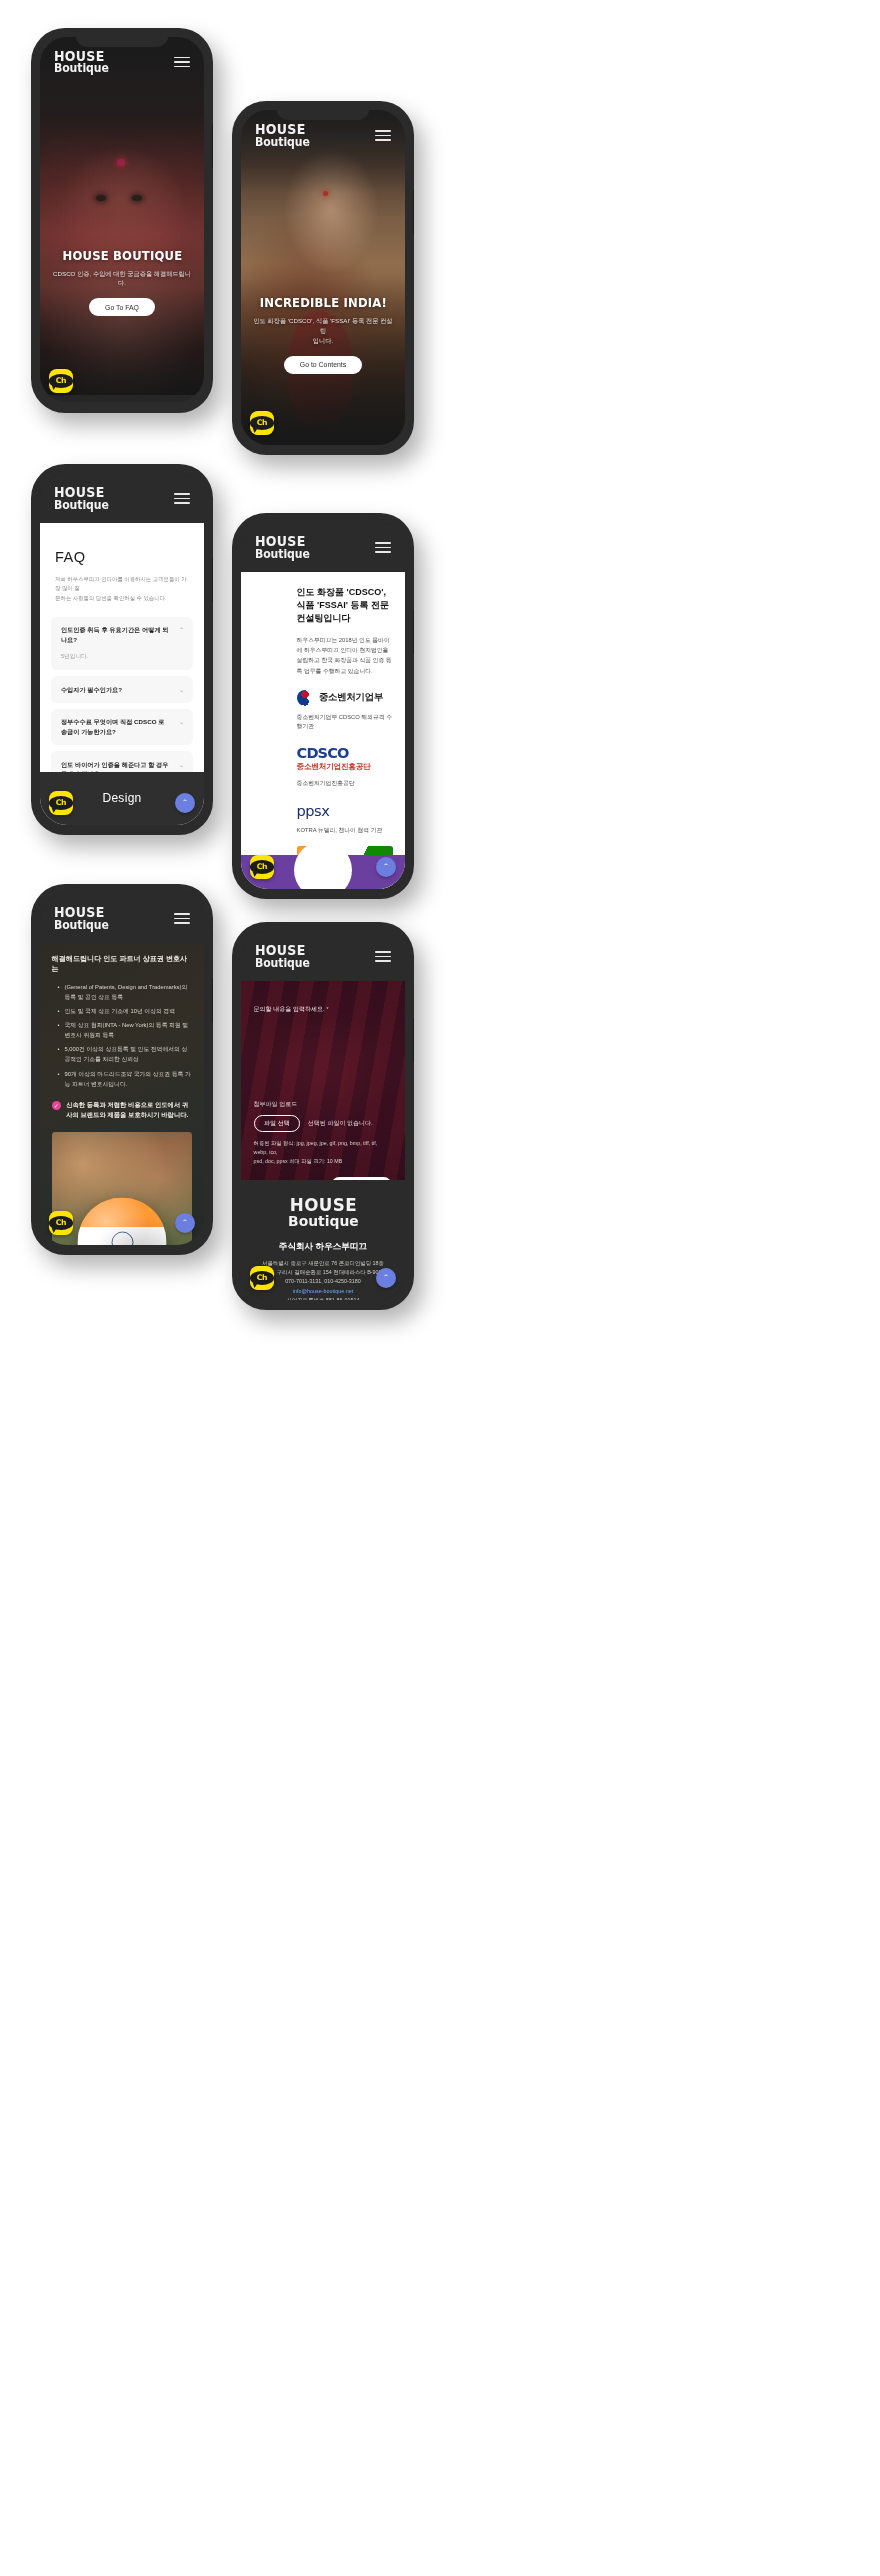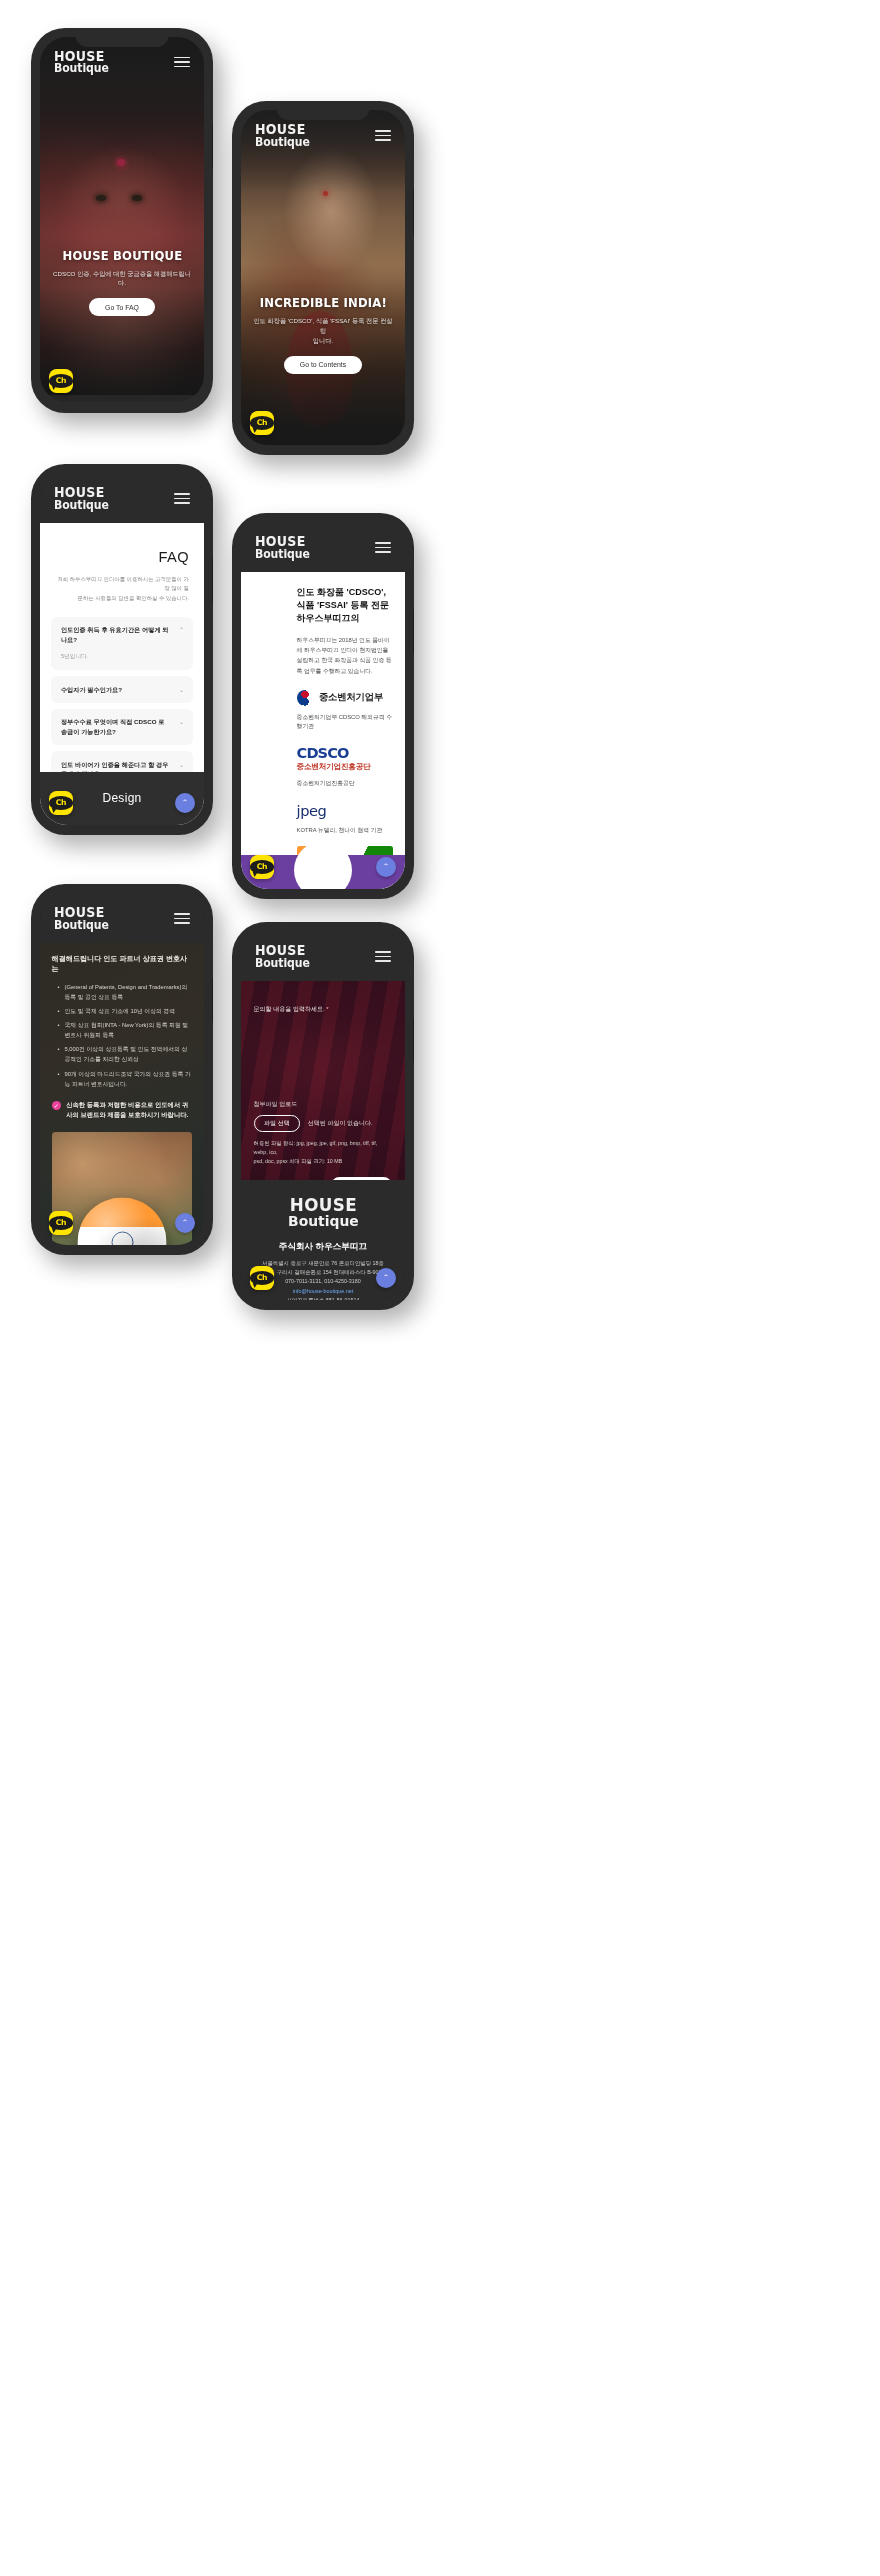--- a/index.html
+++ b/index.html
@@ -101,21 +101,21 @@
   }
   .scrolltop {
     position: absolute; width: 20px; height: 20px; border-radius: 50%;
     background: #6b7fe0; z-index: 35; cursor: pointer;
     display: flex; align-items: center; justify-content: center;
     color: #fff; font-size: 7.7px; box-shadow: 0 1.7px 3.4px rgba(0,0,0,0.25);
   }
 
   
   .faq-wrap { position: absolute; top: 50px; left: 0; right: 0; bottom: 0; background: #fff; }
-  .faq-head { padding: 26px 15.5px 13.7px; text-align: right; }
+  .faq-head { padding: 26px 15.5px 13.7px; text-align: left; }
   .faq-h1 { font-size: 14.6px; color: #1c1c1c; font-weight: 400; letter-spacing: 0.4px; }
   .faq-desc { margin-top: 9.4px; font-size: 5.4px; color: #8c8c8c; line-height: 1.75; }
   .faq-list { padding: 0 11px; }
   .faq-item {
     background: #f7f7f7; border-radius: 6px; margin-bottom: 6px;
     padding: 8.6px 9.4px 8.6px 10.3px; cursor: pointer;
   }
   .faq-item.open { background: #f7f7f7; }
   .faq-q {
     display: flex; justify-content: space-between; align-items: flex-start;
@@ -371,42 +371,42 @@
 
   <div class="phone" style="left:232px; top:513px; width:182px; height:386px;">
     <div class="notch"></div>
     <div class="sidebtn" style="top:96px;"></div>
     <div class="screen">
 
       <div class="content-wrap">
         <div class="cbody">
           <div class="c-h1">
             <div>인도 화장품 'CDSCO', 식품 'FSSAI' 등록 전문</div>
-            <div>하우스부띠끄의</div>
+            <div>컨설팅입니다</div>
           </div>
           <div class="c-p">하우스부띠끄는 2018년 인도 뭄바이에 하우스부띠끄 인디아 현지법인을 설립하고 한국 화장품과 식품 인증 등록 업무를 수행하고 있습니다.</div>
 
           <div class="org">
             <div class="org-row">
               <div class="taeguk"></div>
               <div class="org-name">중소벤처기업부</div>
             </div>
             <div class="org-cap">중소벤처기업부 CDSCO 해외규격 수행기관</div>
           </div>
 
           <div class="org">
             <div>
               <div class="kosme-logo">CDSCO</div>
               <div class="kosme-sub">중소벤처기업진흥공단</div>
             </div>
             <div class="org-cap">중소벤처기업진흥공단</div>
           </div>
 
           <div class="org">
-            <div class="kotra-logo">jpeg</div>
+            <div class="kotra-logo">ppsx</div>
             <div class="org-cap">KOTRA 뉴델리, 첸나이 협력 기관</div>
           </div>
 
           <div class="flagimg" style="background: linear-gradient(180deg, #f2f0ec 0%, #e6e3de 100%);">
             <div style="position:absolute; inset:0; background:linear-gradient(115deg, #ff9933 0%, #ff9933 26%, #ffffff 26%, #ffffff 52%, #138808 52%, #138808 78%, #e9e6e1 78%);"></div>
             <div style="position:absolute; left:0; right:0; bottom:0; height:36%; background:linear-gradient(180deg, rgba(215,195,170,0.2), rgba(190,160,130,0.85));"></div>
             <div style="position:absolute; left:50%; top:50%; transform:translate(-50%,-50%); width:39px; height:39px; border-radius:50%; background:#fff; border:1.7px solid #16407a; display:flex; flex-direction:column; align-items:center; justify-content:center;">
               <span style="font-size:4.6px; font-weight:700; color:#16407a;">CDSCO</span>
               <span style="font-size:4.6px; font-weight:700; color:#16407a;">INDIA</span>
             </div>

